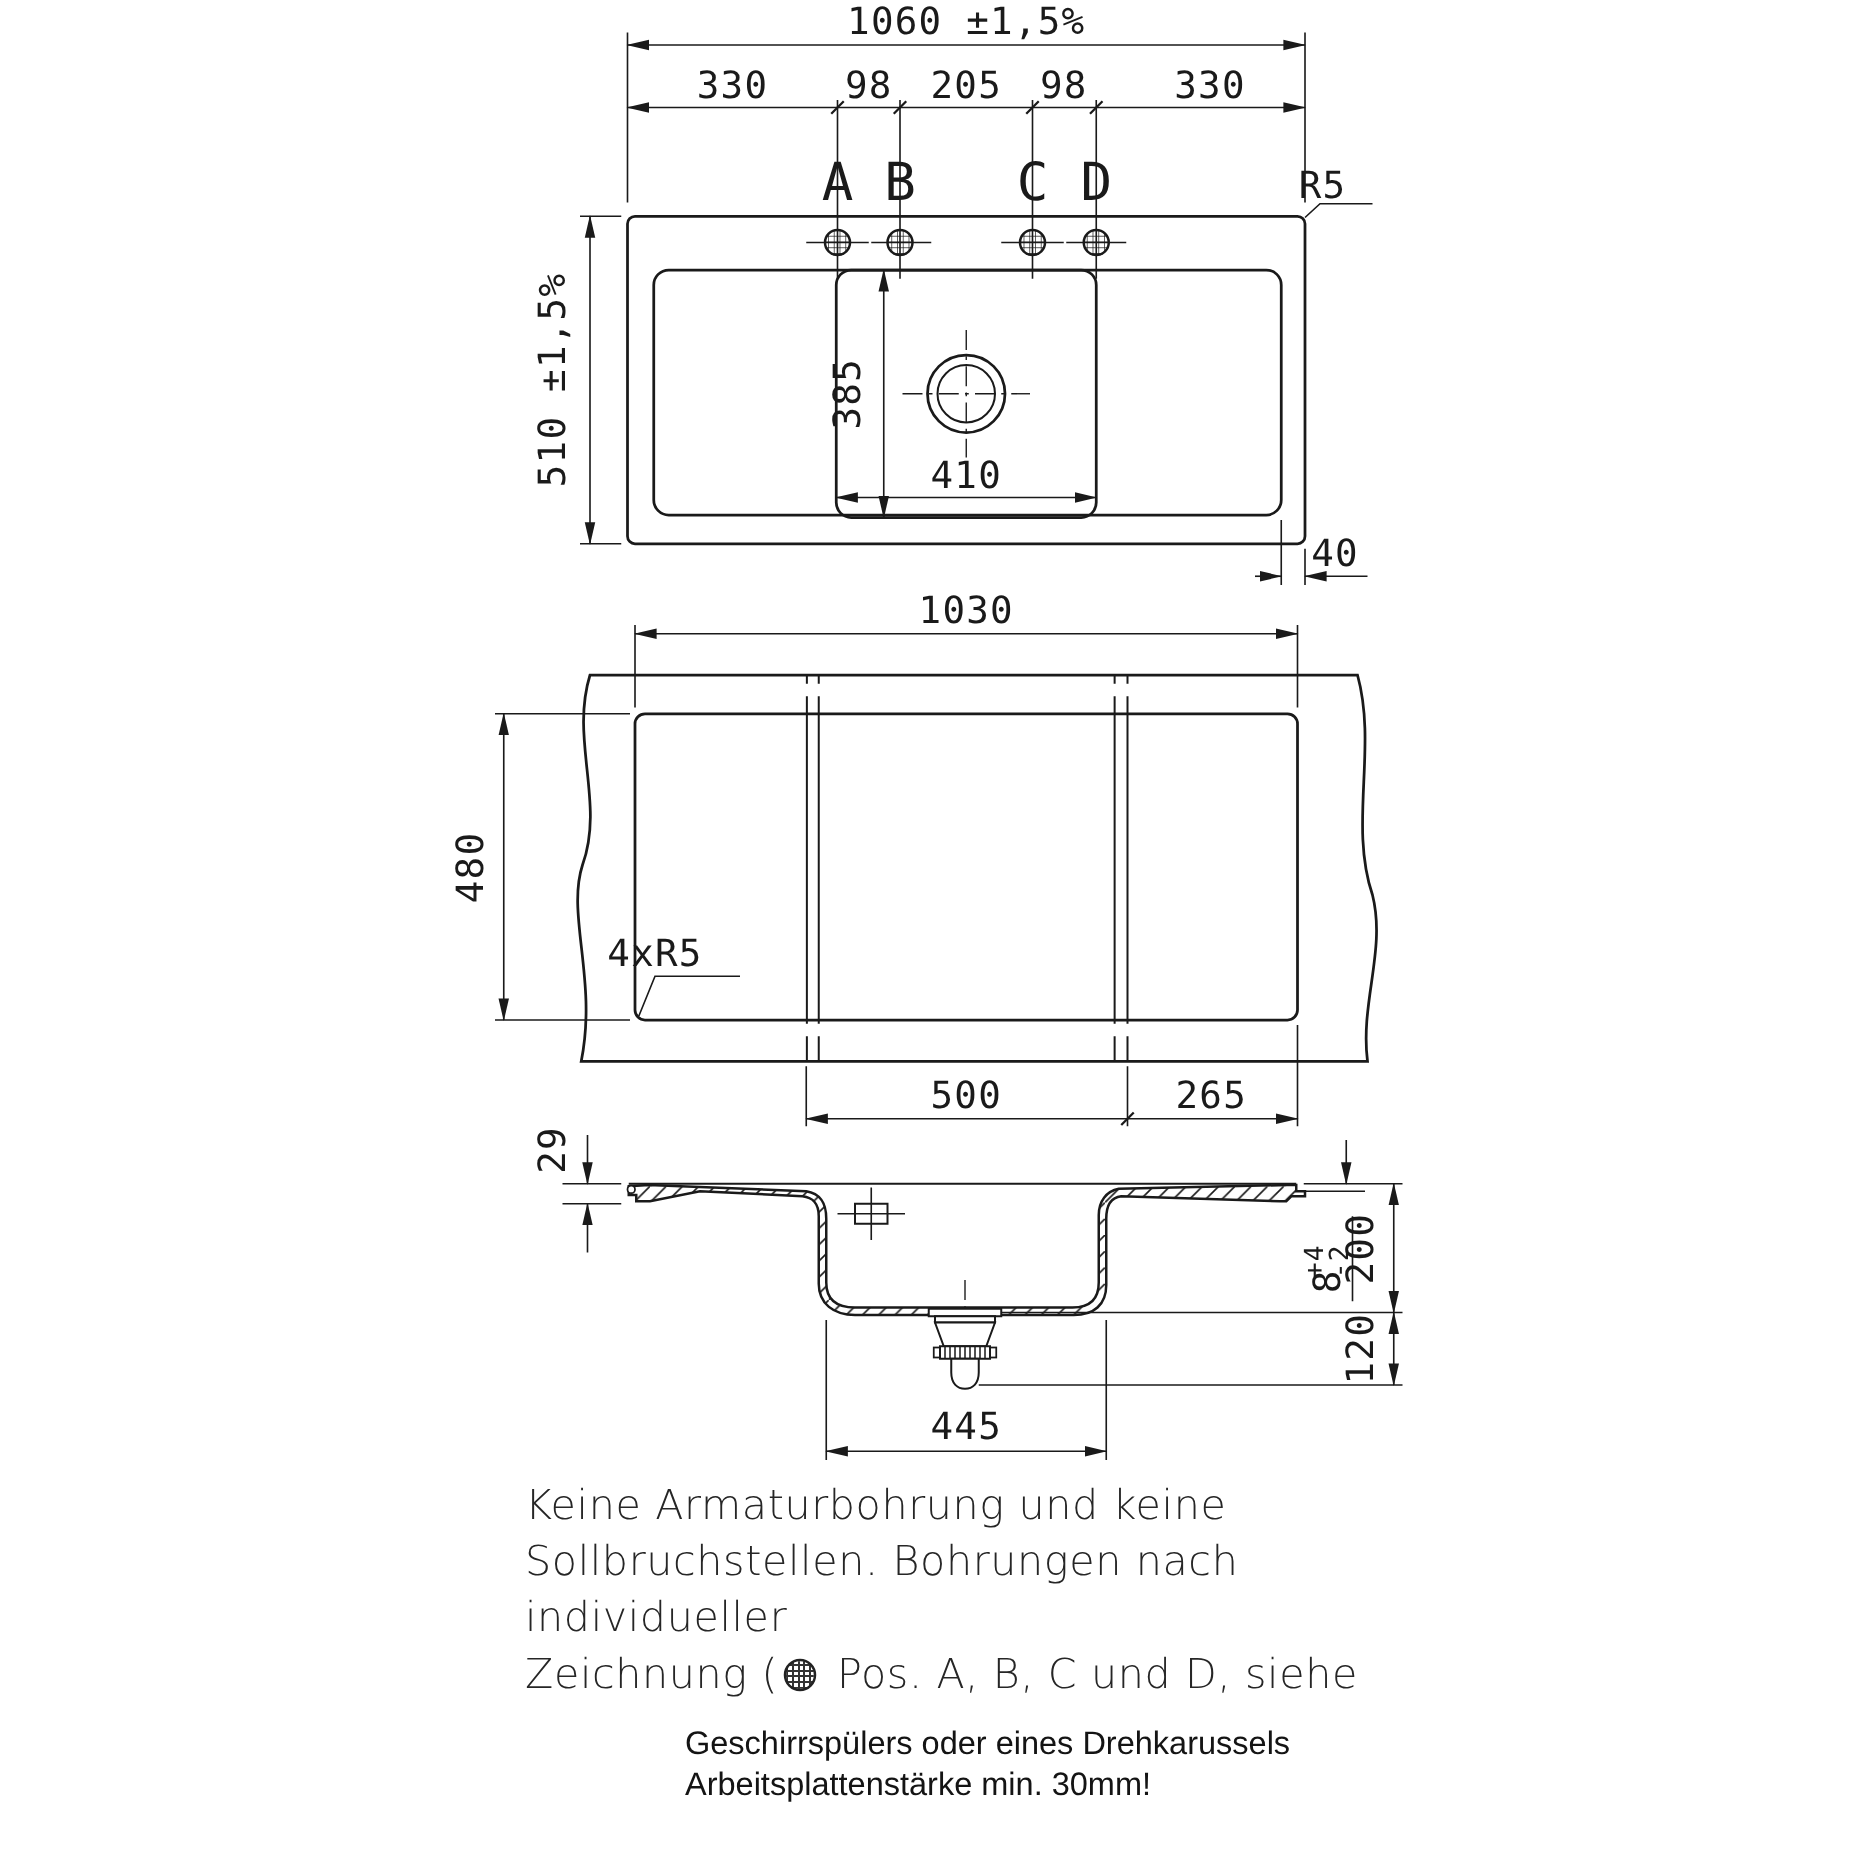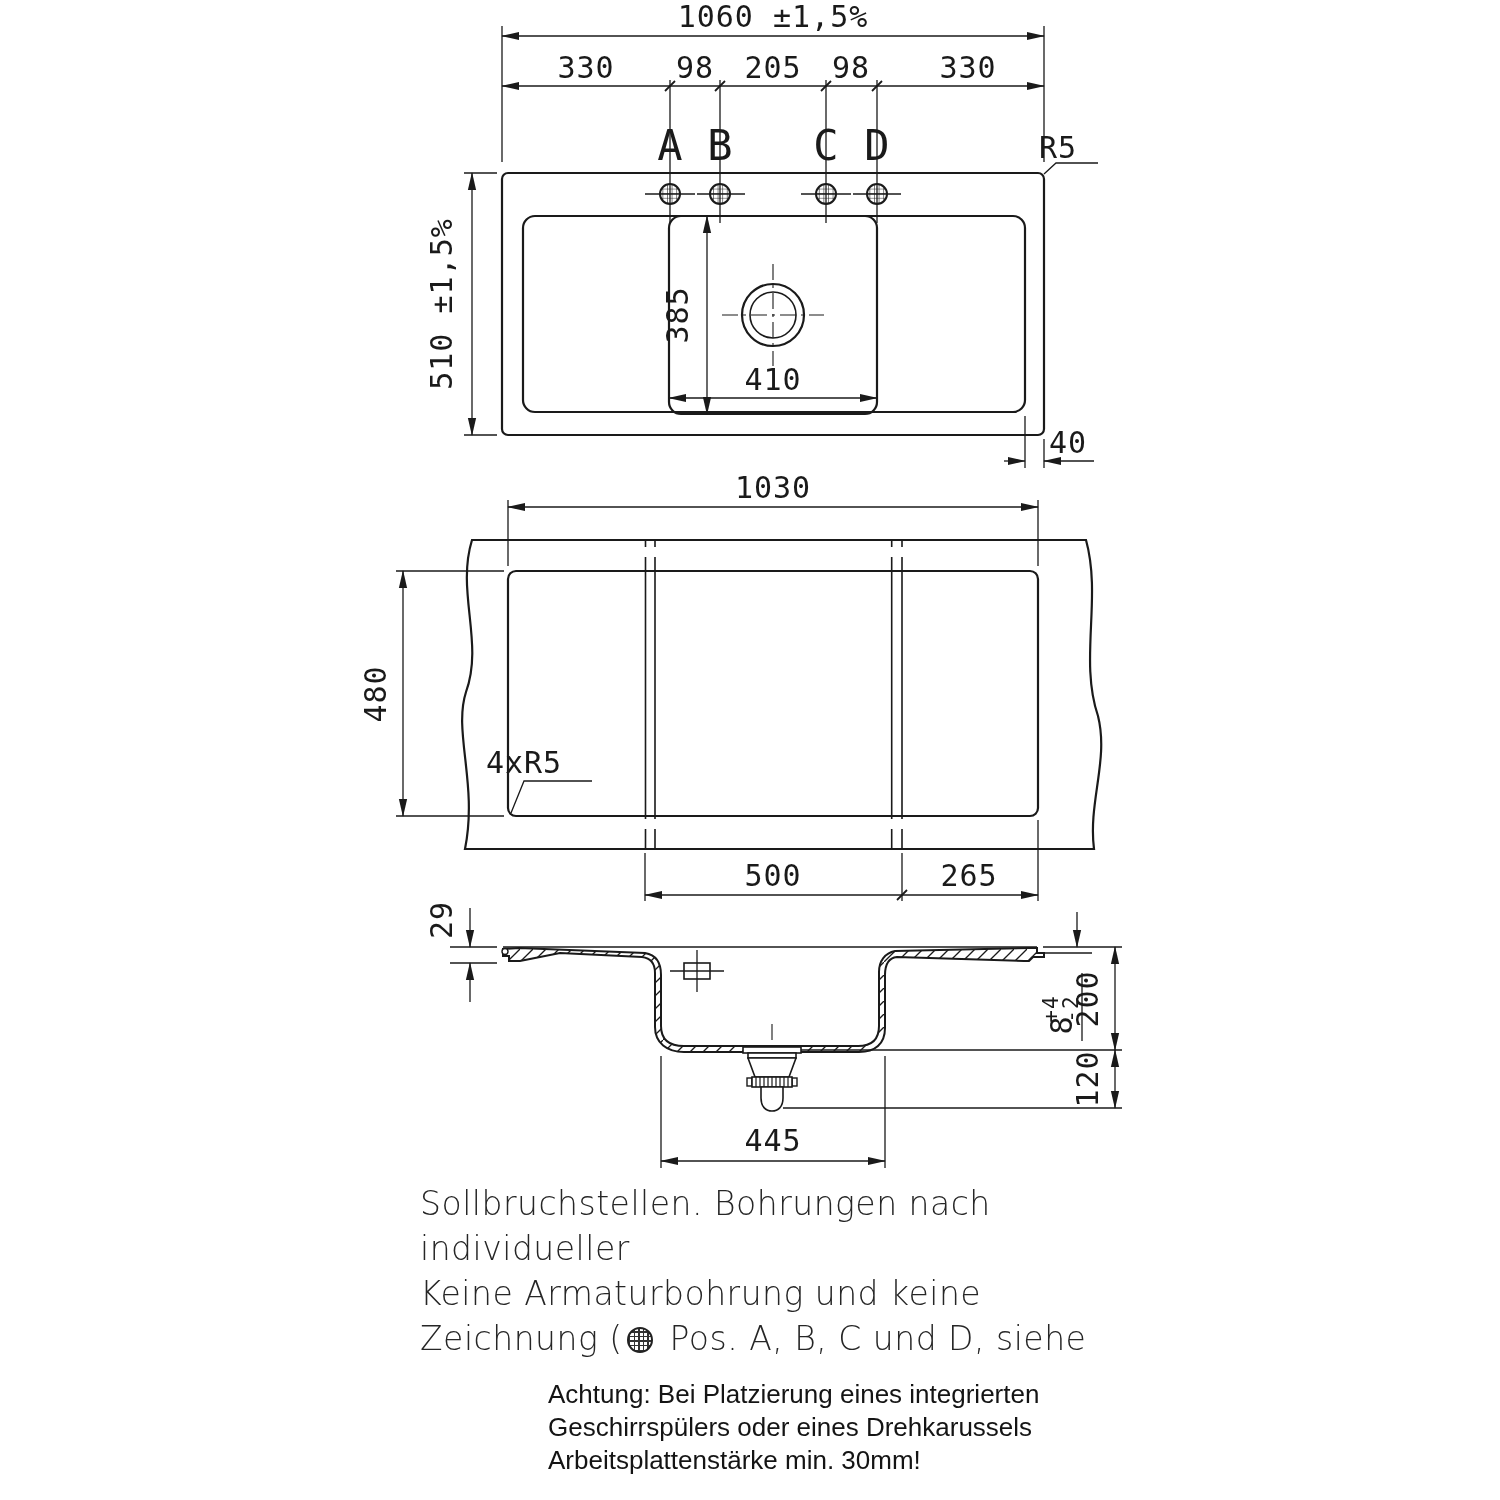--- a/index.html
+++ b/index.html
@@ -205,24 +205,23 @@
 
     <line x1="661" y1="1056" x2="661" y2="1168" class="xl"></line>
     <line x1="885" y1="1056" x2="885" y2="1168" class="xl"></line>
     <line x1="661" y1="1161" x2="885" y2="1161" class="dl"></line>
     <text x="773" y="1151" class="dim">445</text>
   </g>
 </svg>
 
 
 <div class="note1">
+  <div>Keine Armaturbohrung und keine</div>
   <div>Sollbruchstellen. Bohrungen nach individueller</div>
-  <div>Keine Armaturbohrung und keine</div>
   <div><span>Zeichnung (</span><span class="holeglyph"></span><span> Pos. A, B, C und D, siehe</span></div>
 </div>
 
 <div class="note2">
-  <div>Achtung: Bei Platzierung eines integrierten</div>
   <div>Geschirrspülers oder eines Drehkarussels</div>
   <div>Arbeitsplattenstärke min. 30mm!</div>
 </div>
 
 </div>
 
 </body></html>

